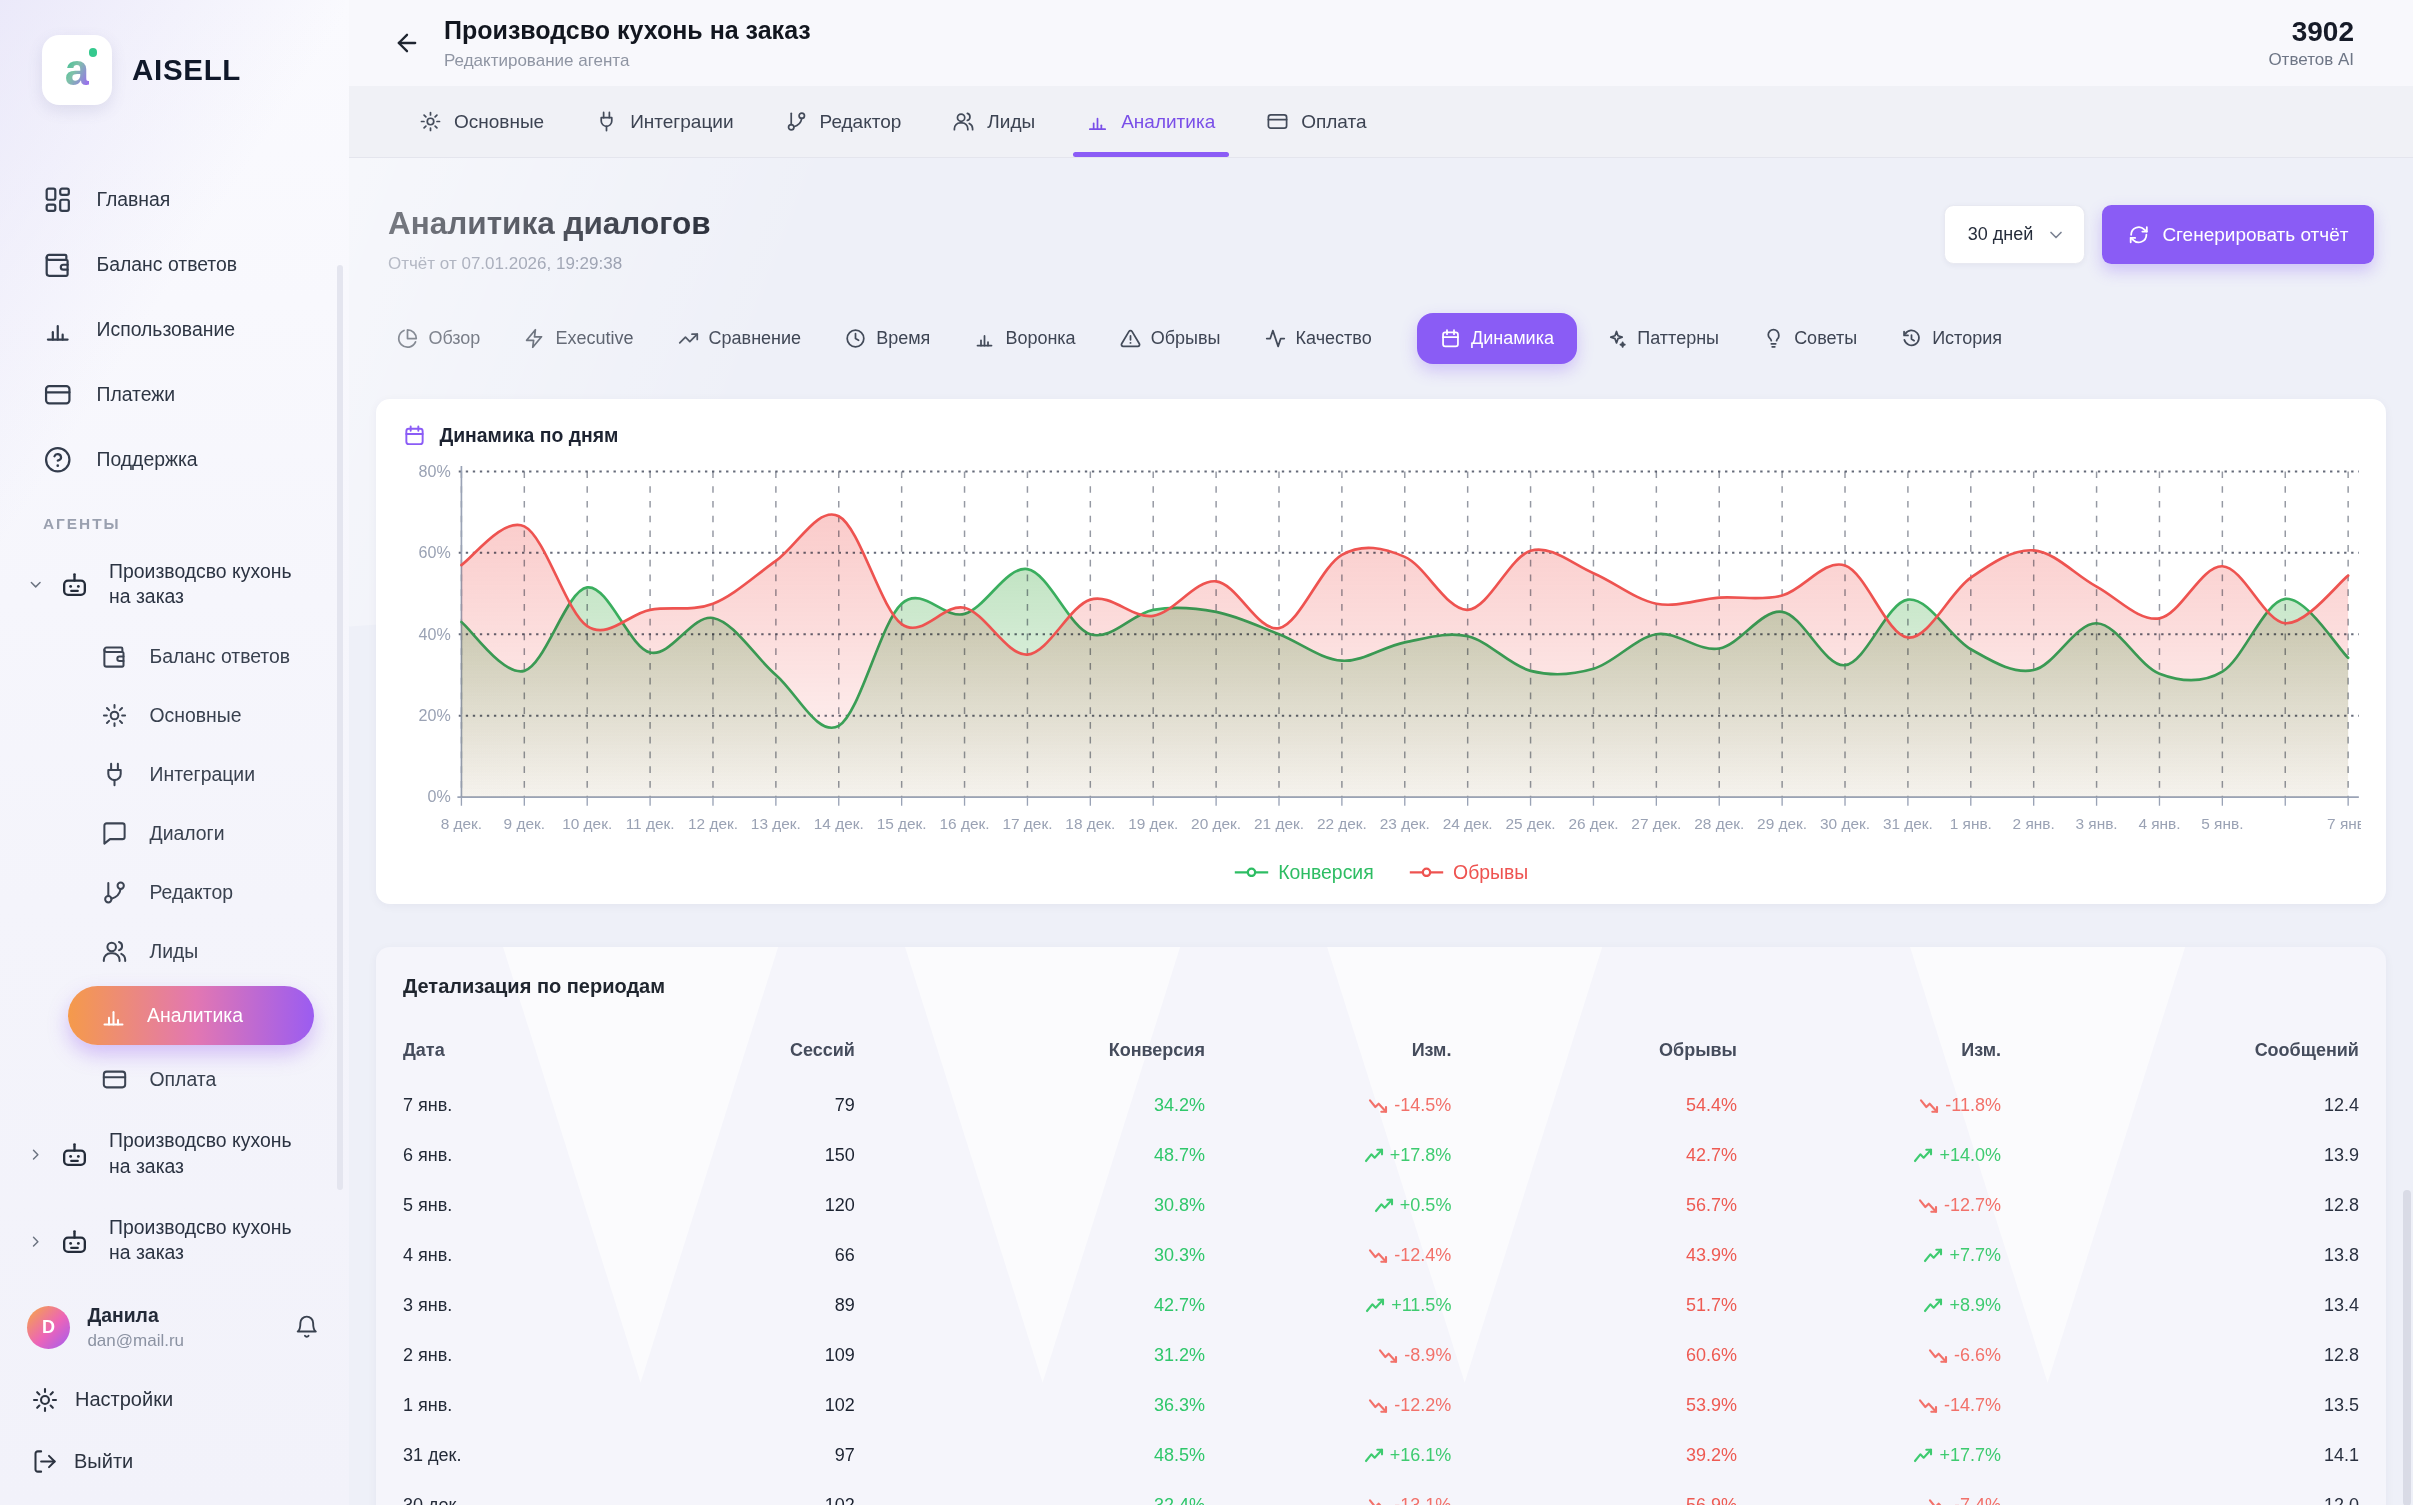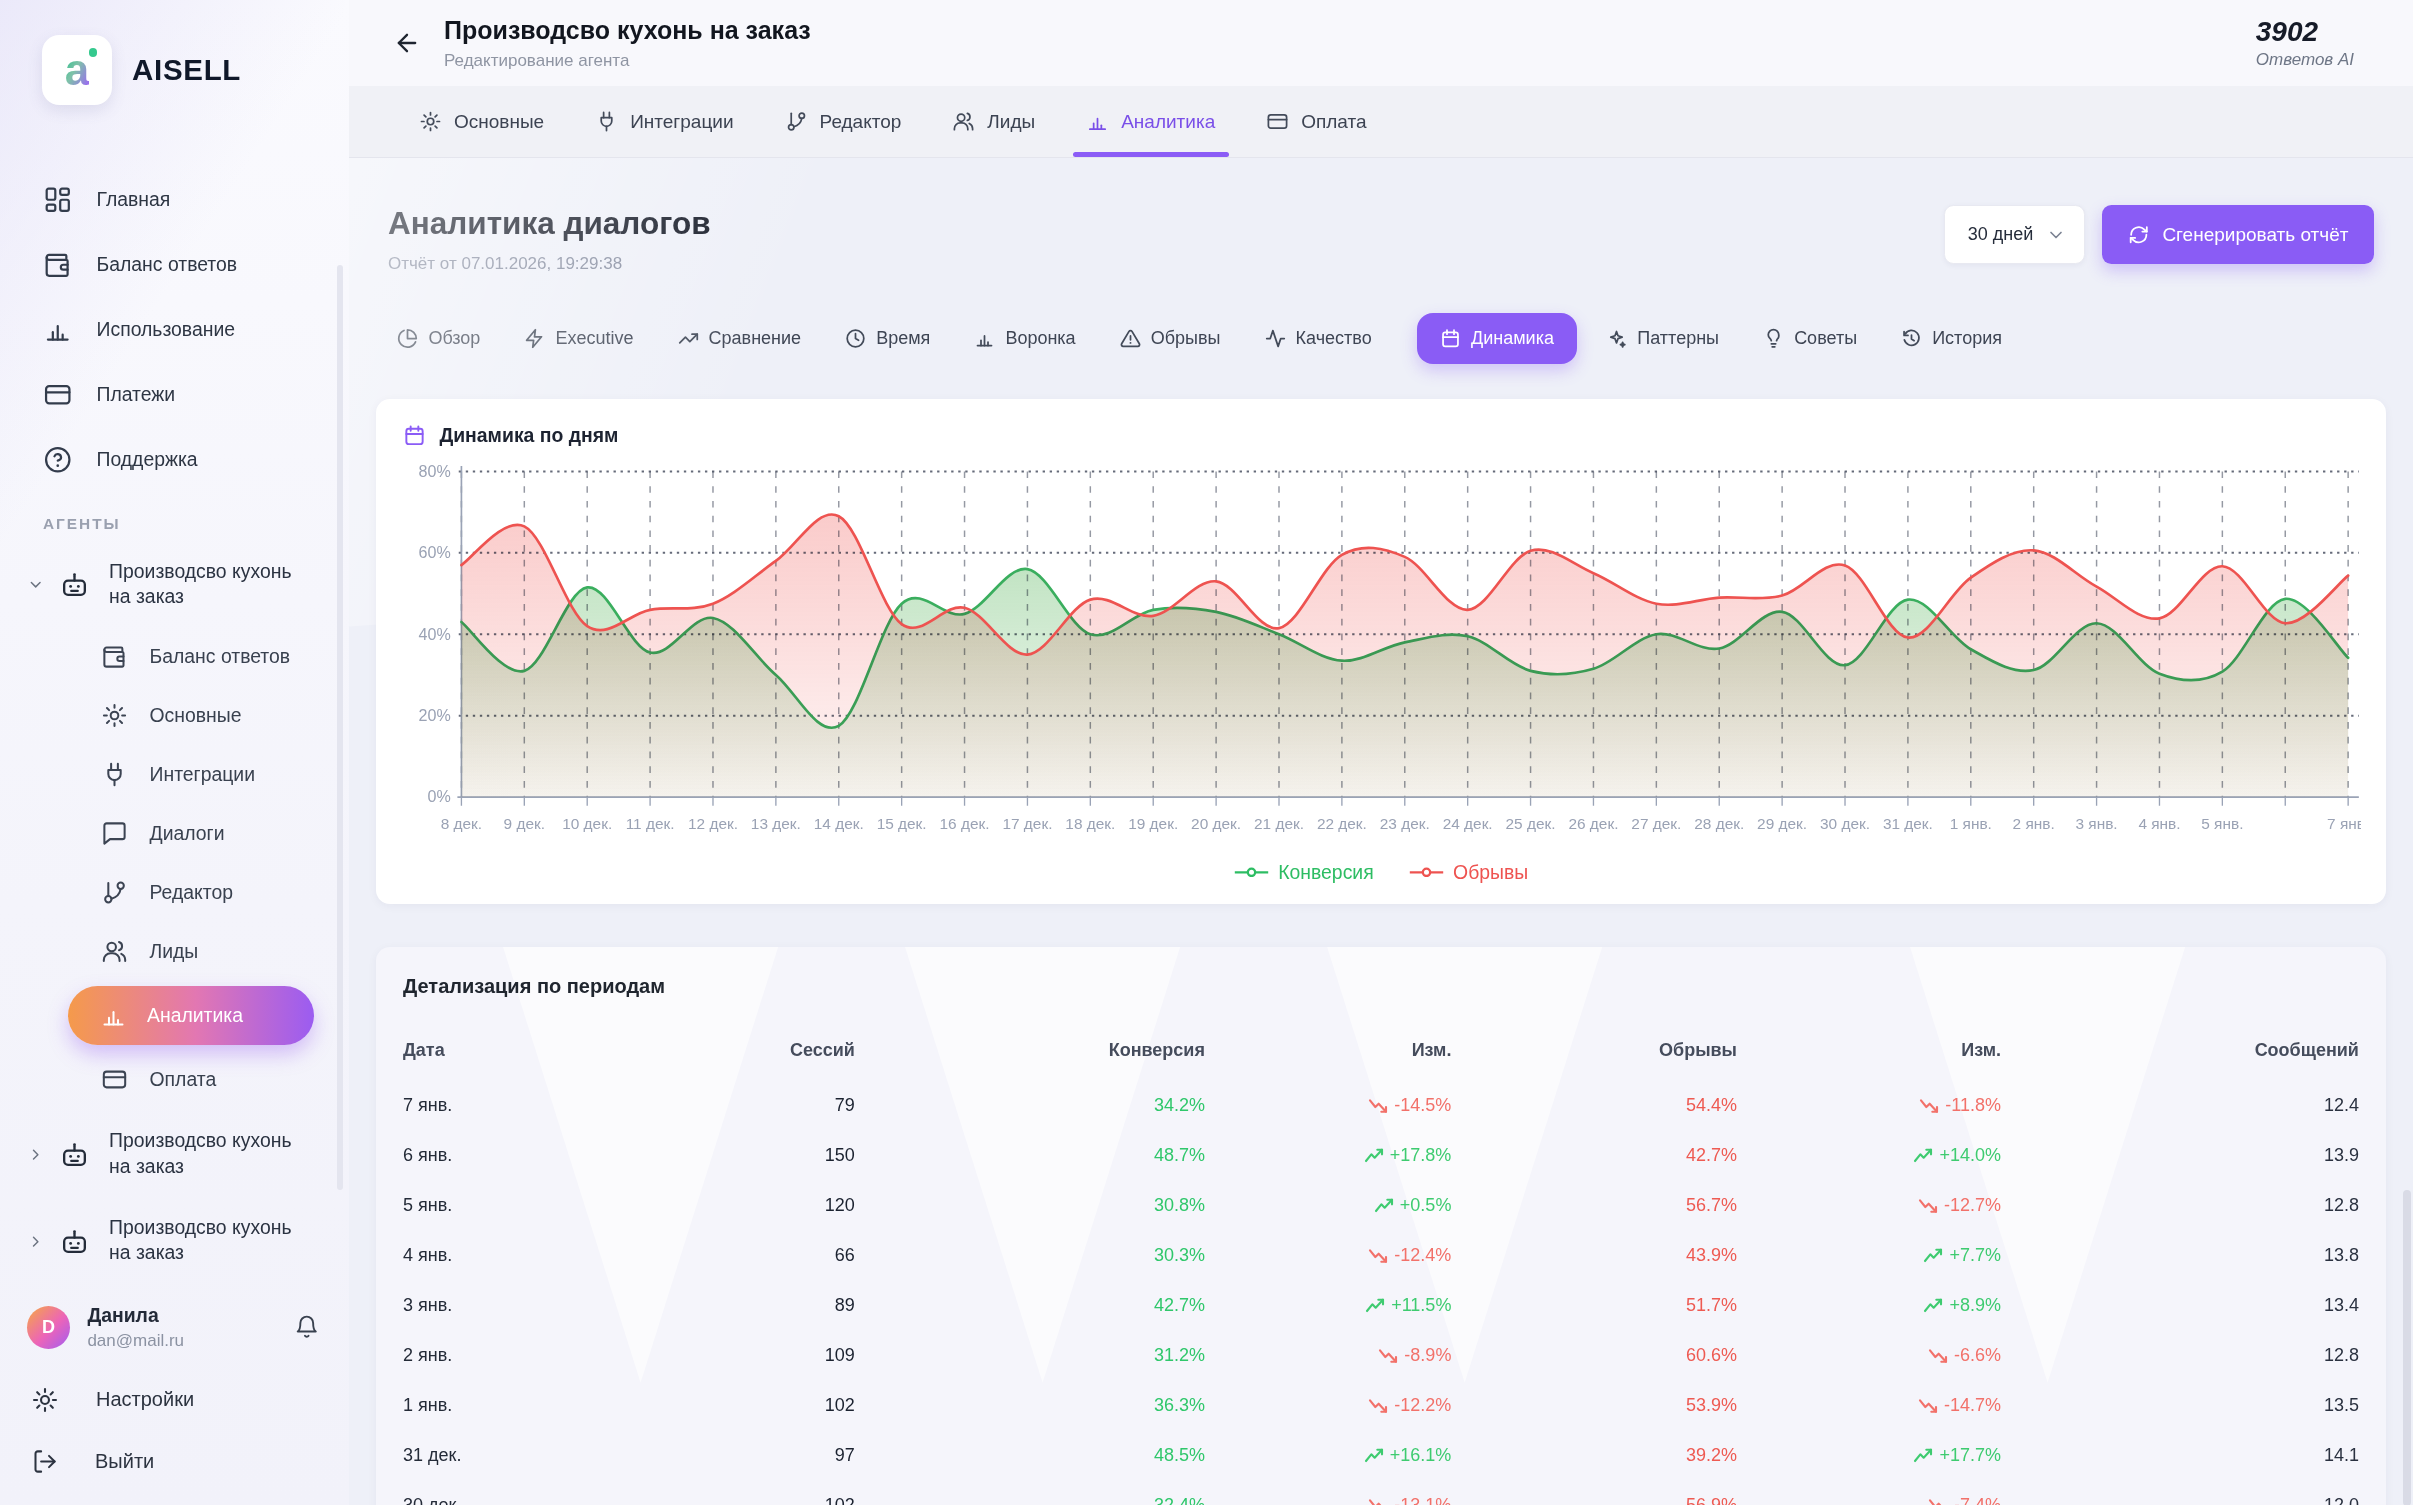--- a/index.html
+++ b/index.html
@@ -65,31 +65,31 @@
 
   .side-bottom{ margin-top:auto; padding-bottom:17.4px; position:relative; }
   .user-row{ display:flex; align-items:center; padding:20px 29.5px 17.4px 27px; gap:17.4px; }
   .avatar{ width:43px; height:43px; border-radius:50%; color:#fff; font-size:18px; font-weight:700;
     display:flex; align-items:center; justify-content:center;
     background:linear-gradient(135deg,#f5a44c 5%,#ec64b8 55%,#a05df2 100%); }
   .user-meta{ line-height:1.25; }
   .user-name{ font-size:19.4px; font-weight:700; color:#232a38; }
   .user-email{ font-size:17px; color:#8b92a2; margin-top:2.7px; }
   .bell-btn{ margin-left:auto; color:#39414f; cursor:pointer; }
-  .foot-item{ display:flex; align-items:center; gap:37px; height:62px; padding-left:31px;
+  .foot-item{ display:flex; align-items:center; gap:16px; height:62px; padding-left:31px;
     font-size:20px; color:#2c3340; cursor:pointer; }
 
   
   .main{ flex:1; min-width:0; display:flex; flex-direction:column; position:relative; }
   .topbar{ height:86px; background:#f8f8fc; display:flex; align-items:center; padding:0 59px 0 44px; }
   .back-btn{ color:#1f2530; cursor:pointer; margin-right:23px; }
   .tb-titles{ line-height:1.2; }
   .tb-title{ font-size:25px; font-weight:700; color:#12161f; }
   .tb-sub{ font-size:17px; color:#8f95a3; margin-top:5.4px; }
-  .tb-stat{ margin-left:auto; text-align:left;font-style:italic; }
+  .tb-stat{ margin-left:auto; text-align:right; }
   .tb-stat-value{ font-size:28px; font-weight:700; color:#161b28; }
   .tb-stat-label{ font-size:17px; color:#6e7686; margin-top:2.7px; }
 
   .agent-tabs{ height:72px; background:#f0f1f6; border-bottom:1.3px solid #e4e5ed;
     display:flex; align-items:stretch; gap:51px; padding:0 0 0 70px; }
   .agent-tab{ display:flex; align-items:center; gap:12px; font-size:19px; color:#3c4352;
     position:relative; cursor:pointer; }
   .agent-tab .ic{ color:#434b5a; }
   .agent-tab.active{ color:#7a4fe8; }
   .agent-tab.active .ic{ color:#7a4fe8; }

